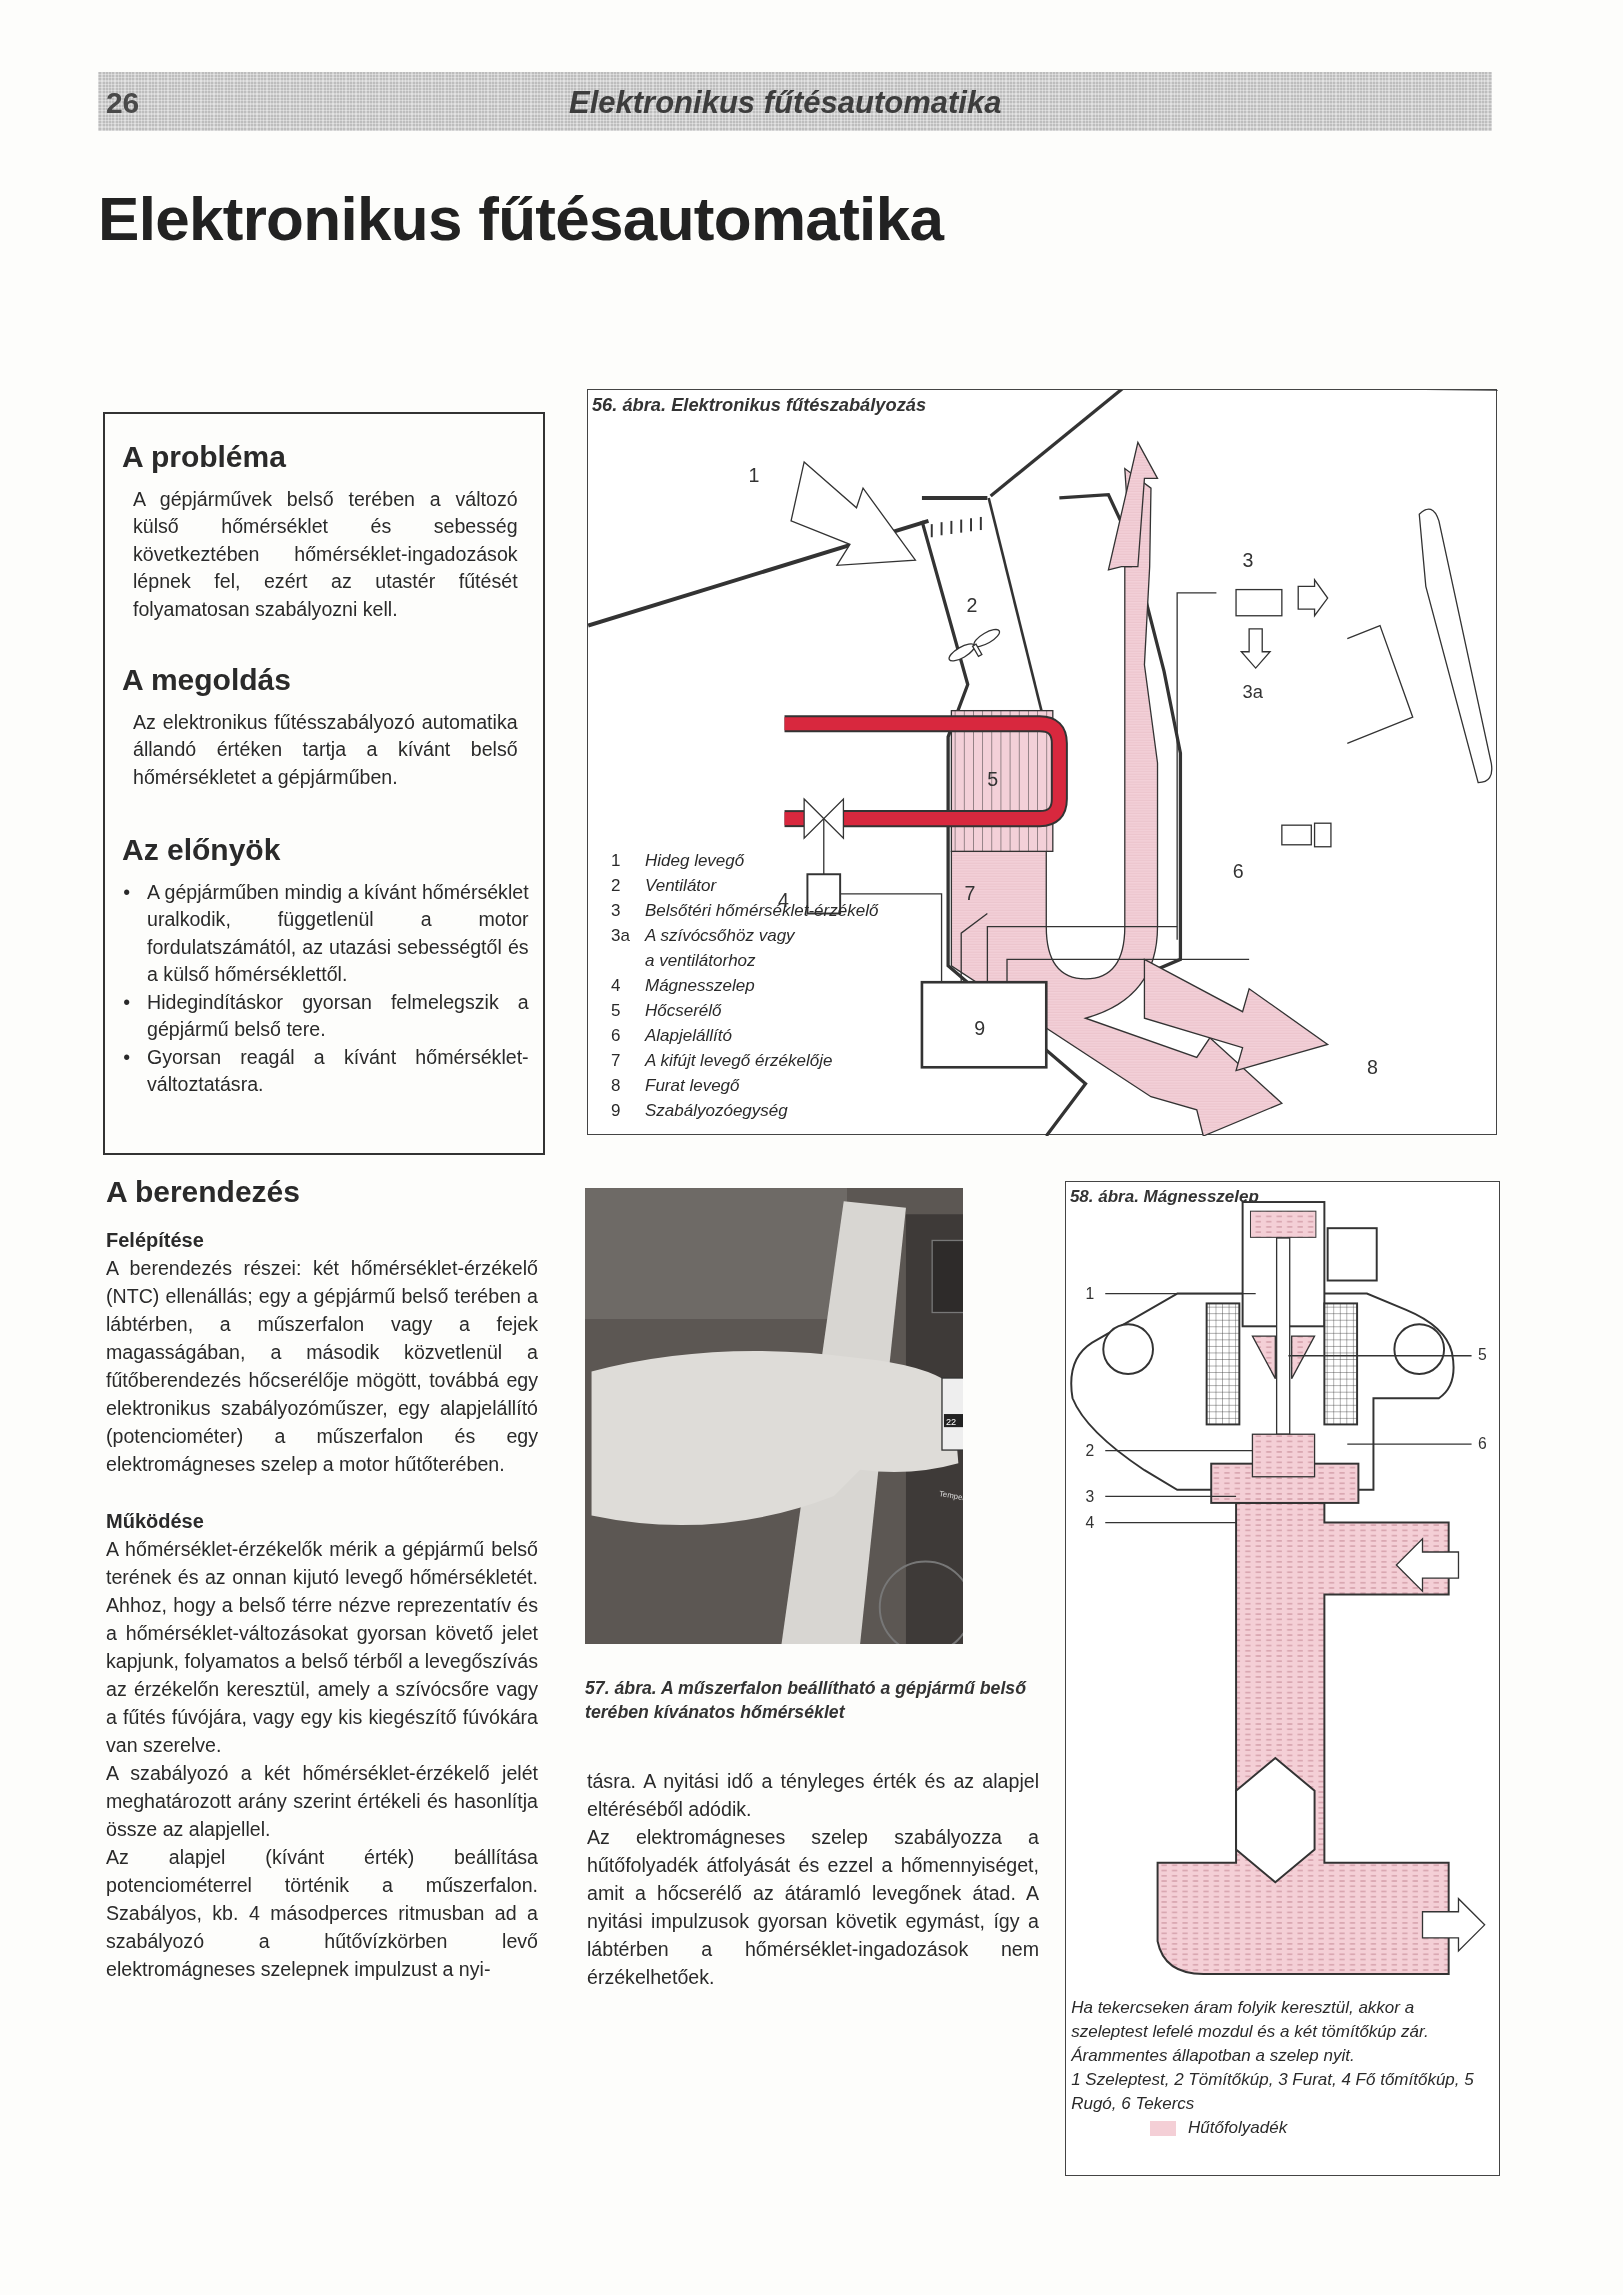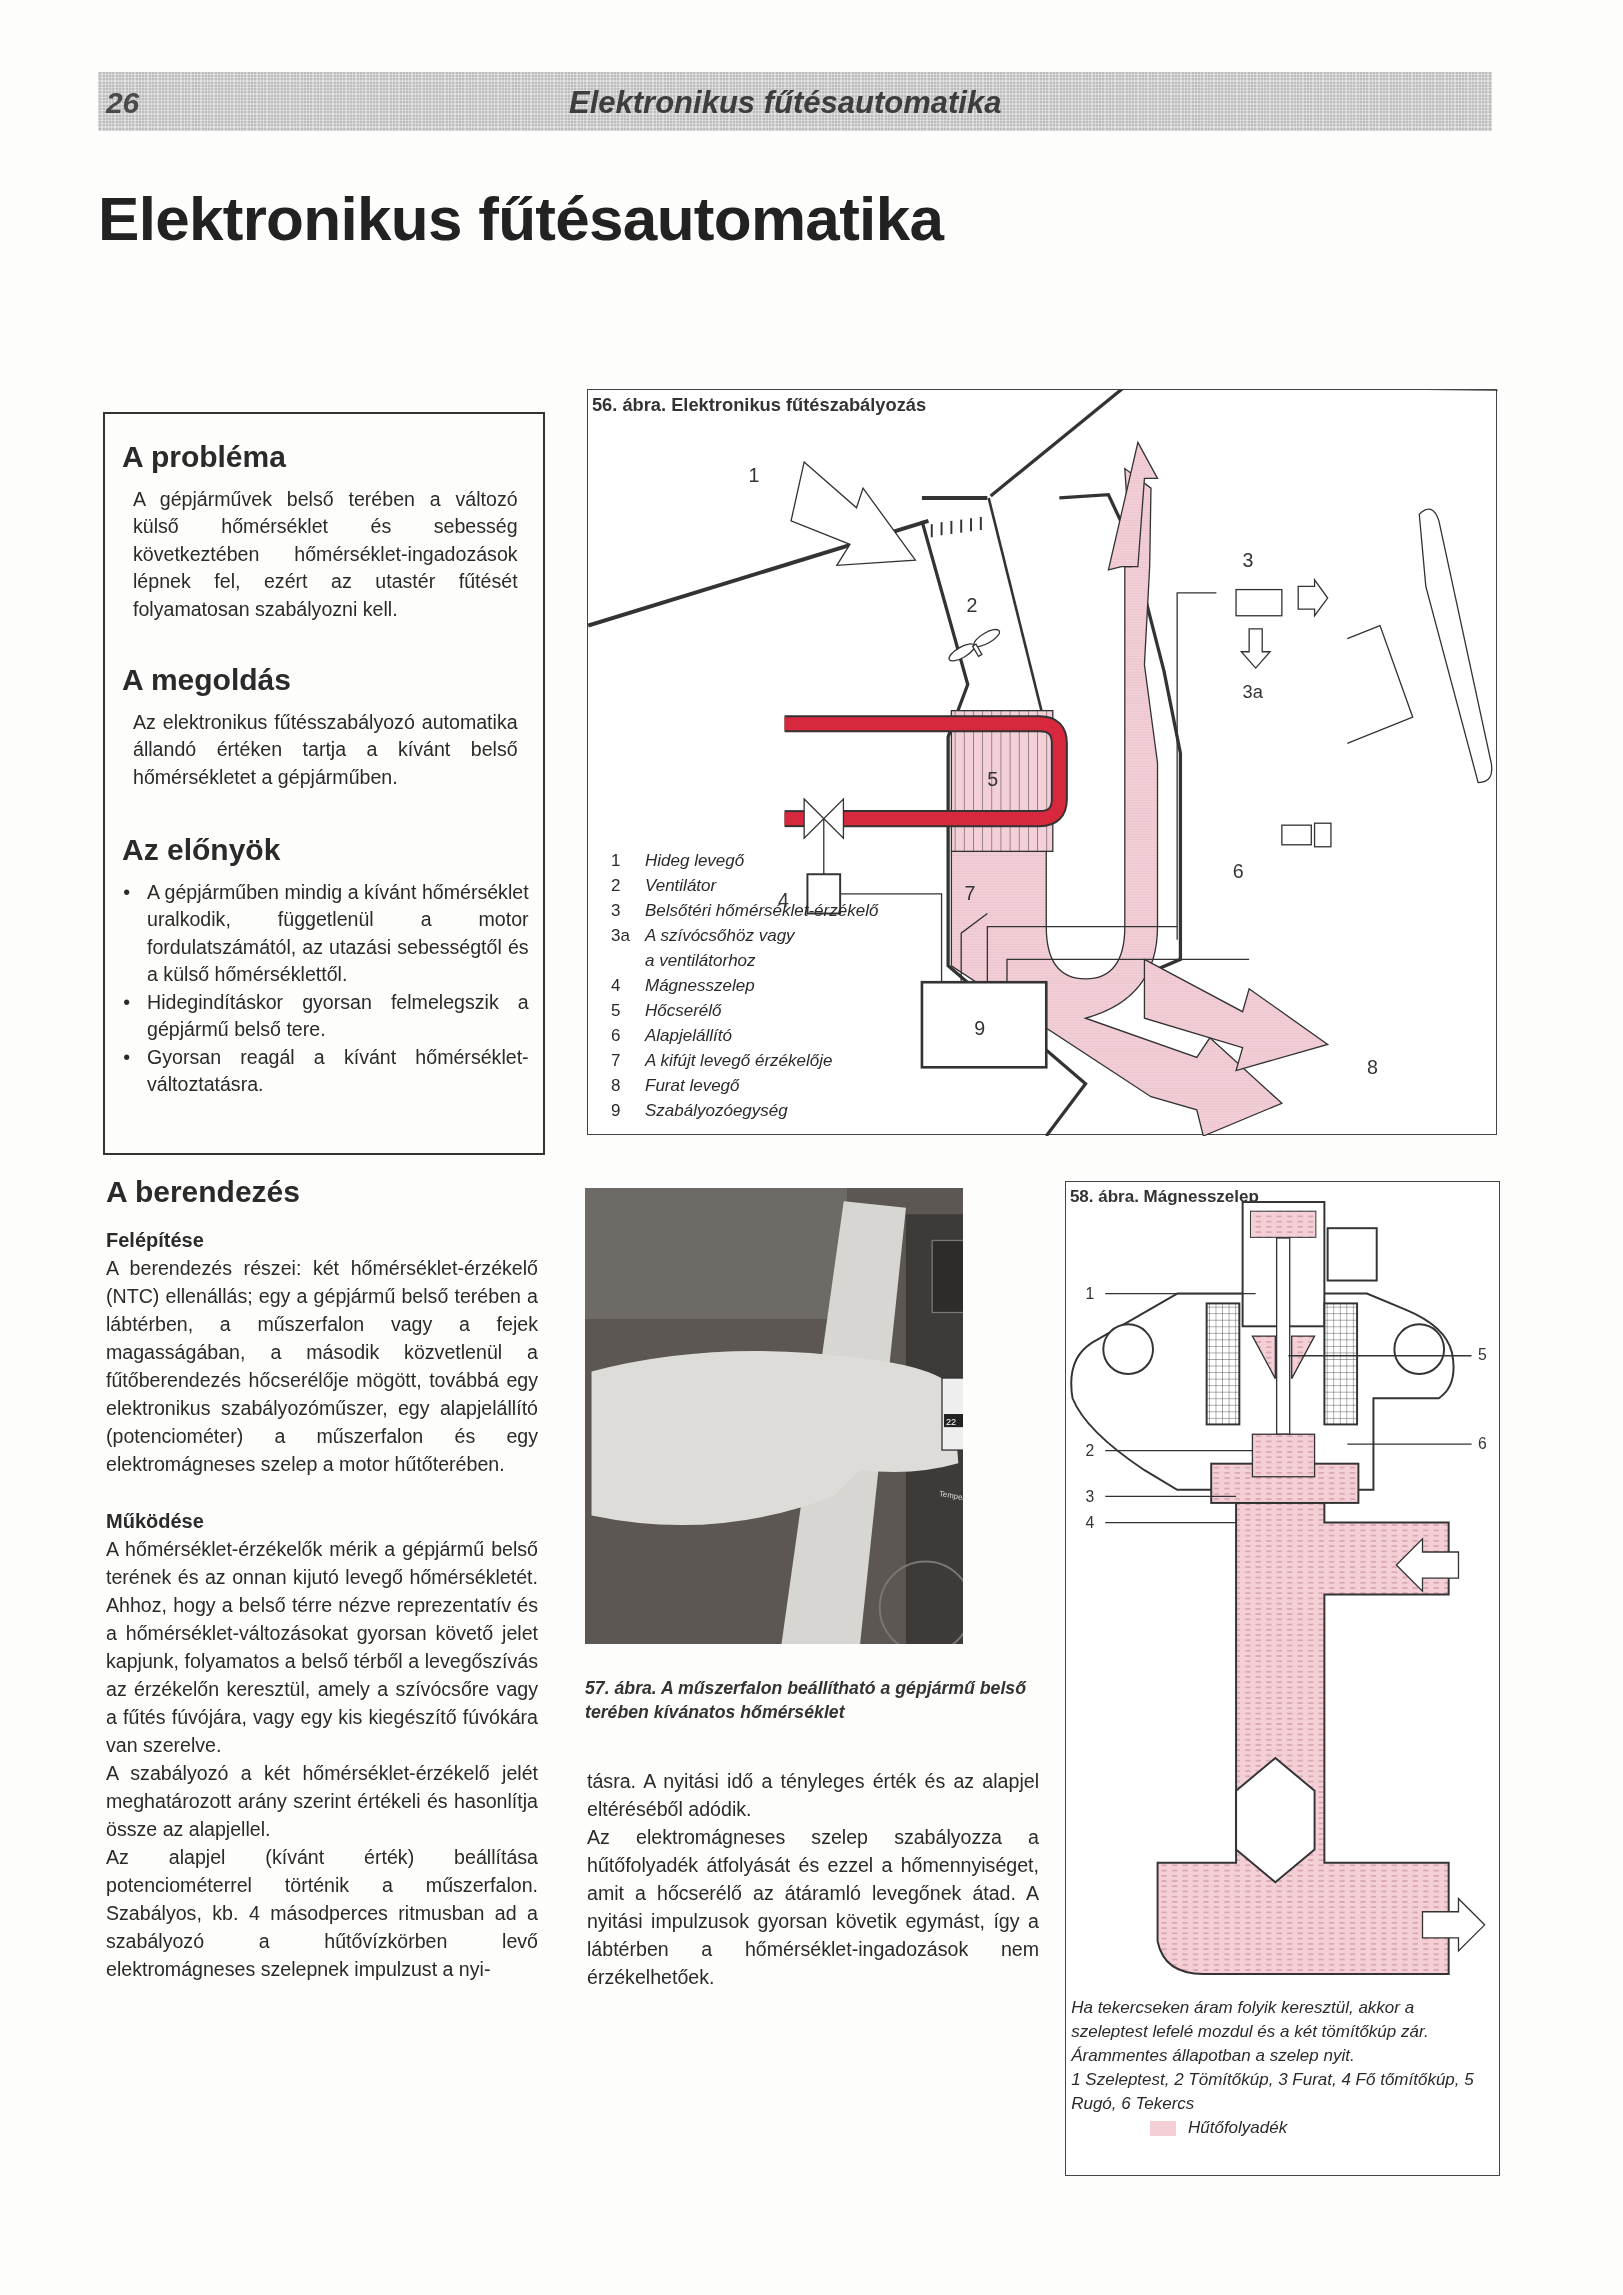--- a/index.html
+++ b/index.html
@@ -1,35 +1,35 @@
 <!DOCTYPE html>
 <html style="font-size:10.5px"><head>
 <meta charset="utf-8">
 <style>
   html,body{margin:0;padding:0;background:#fdfdfb;}
   body{width:1623px;height:2295px;position:relative;overflow:hidden;font-family:"Liberation Sans",sans-serif;color:#2a2a2a;}
   .header-band{position:absolute;left:98px;top:72px;width:1394px;height:59px;
     background-color:#bdbdbd;
     background-image:repeating-linear-gradient(0deg,rgba(255,255,255,.35) 0 1.3px,transparent 1.3px 3.3px),repeating-linear-gradient(90deg,rgba(255,255,255,.35) 0 1.3px,transparent 1.3px 3.3px);}
-  .header-page{position:absolute;left:7.9px;top:14.4px;font-size:30px;font-weight:bold;font-style:italic;color:#4a4a4a;}
+  .header-page{position:absolute;left:7.9px;top:14.4px;font-size:30px;font-weight:bold;color:#4a4a4a;}
   .header-title{position:absolute;left:471px;top:13px;font-size:31px;font-weight:bold;font-style:italic;color:#3d3d3d;}
   .page-title{position:absolute;left:98px;top:183px;font-size:62px;font-weight:bold;color:#222;letter-spacing:-0.7px;}
   .box{position:absolute;left:103px;top:412px;width:442px;height:743px;border:2px solid #333;box-sizing:border-box;}
   .box h2{font-size:30px;margin:0;font-weight:bold;color:#2a2a2a;}
   .box p{font-size:19.6px;line-height:27.5px;margin:11px;text-align:justify;}
   .sec{position:absolute;left:17px;right:14.4px;}
   .bullets{list-style:none;margin:0;padding:0;}
   .bullets li{position:relative;padding-left:25px;font-size:19.6px;line-height:27.5px;text-align:justify;}
   .bullets li:before{content:"•";position:absolute;left:1.3px;top:0;}
   .col-text{position:absolute;font-size:19.6px;line-height:28px;text-align:justify;}
   .col-text h2{font-size:30px;margin:0 0 19.6px 0;font-weight:bold;}
   .col-text h3{font-size:20px;margin:0;font-weight:bold;}
   .col-text p{margin:0;}
   .fig56{position:absolute;left:587px;top:389px;width:910px;height:746px;border:1.3px solid #444;box-sizing:border-box;background:#fff;}
-  .fig-caption{position:absolute;font-weight:bold;color:#333;}
+  .fig-caption{position:absolute;font-style:italic;font-weight:bold;color:#333;}
   .legend56{position:absolute;left:23px;top:458px;font-size:17px;line-height:25px;font-style:italic;}
   .legend56 .n{display:inline-block;width:34px;font-style:normal;}
   .photo{position:absolute;left:585px;top:1188px;width:378px;height:456px;background:#5a5552;overflow:hidden;}
   .fig57cap{position:absolute;left:585px;top:1676px;width:445px;font-size:17.7px;line-height:24px;font-style:italic;font-weight:bold;color:#333;}
   .fig58{position:absolute;left:1065px;top:1181px;width:435px;height:995px;border:1.3px solid #444;box-sizing:border-box;background:#fff;}
   .fig58cap{position:absolute;left:5.2px;top:814px;right:5.2px;font-size:17px;line-height:24px;font-style:italic;}
   .swatch{display:inline-block;width:26px;height:14.4px;background:#f4cfd6;vertical-align:middle;margin-right:11.8px;margin-left:79px;}
 </style>
 </head>
 <body>

